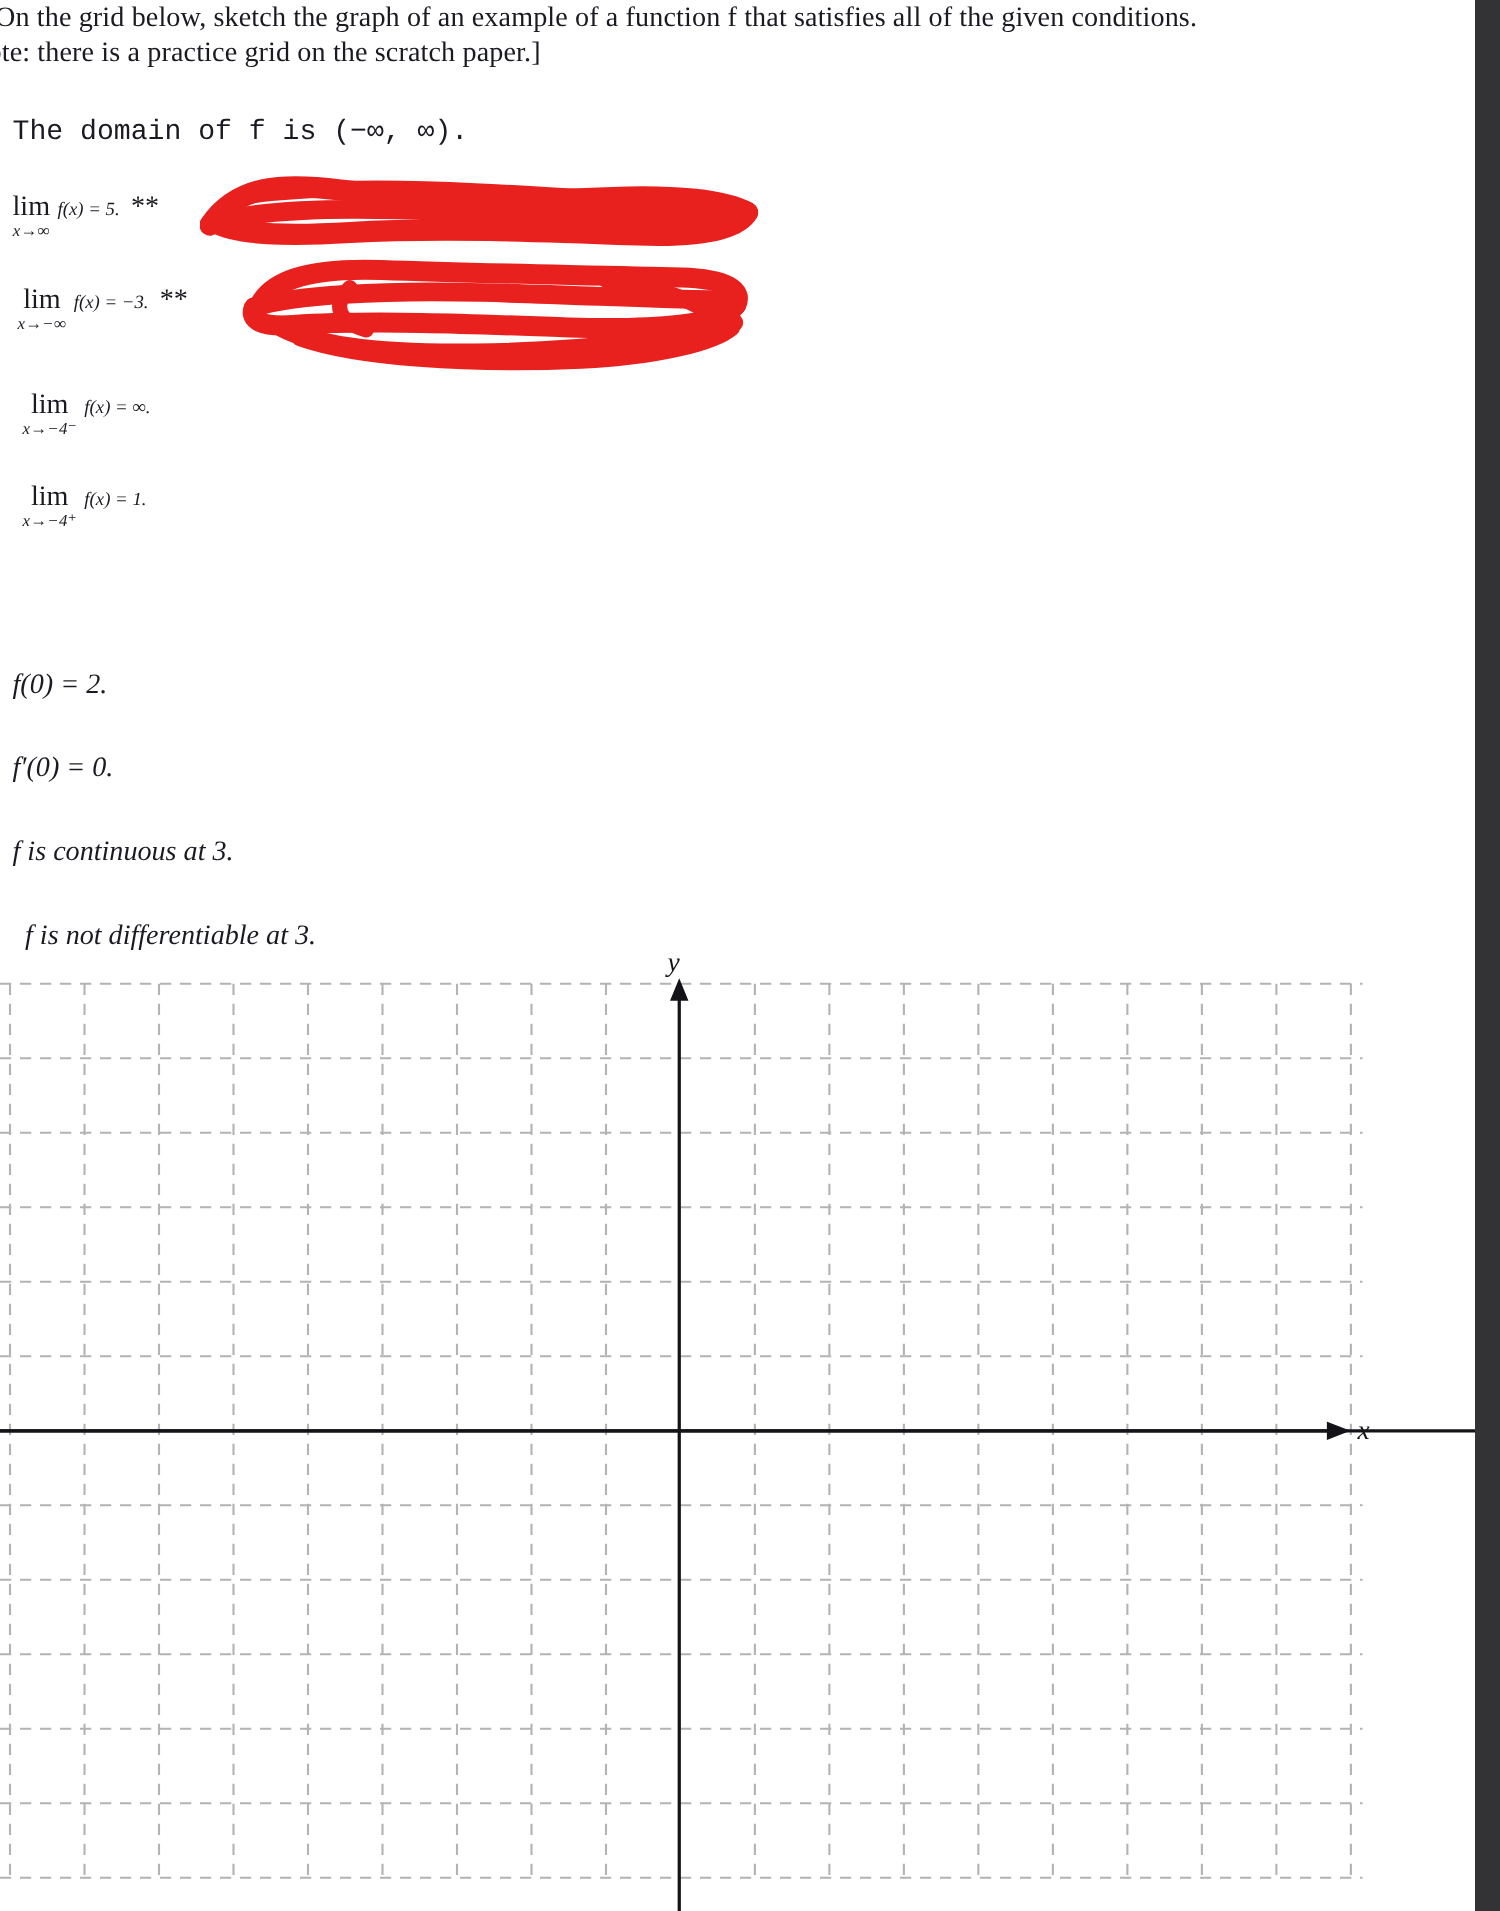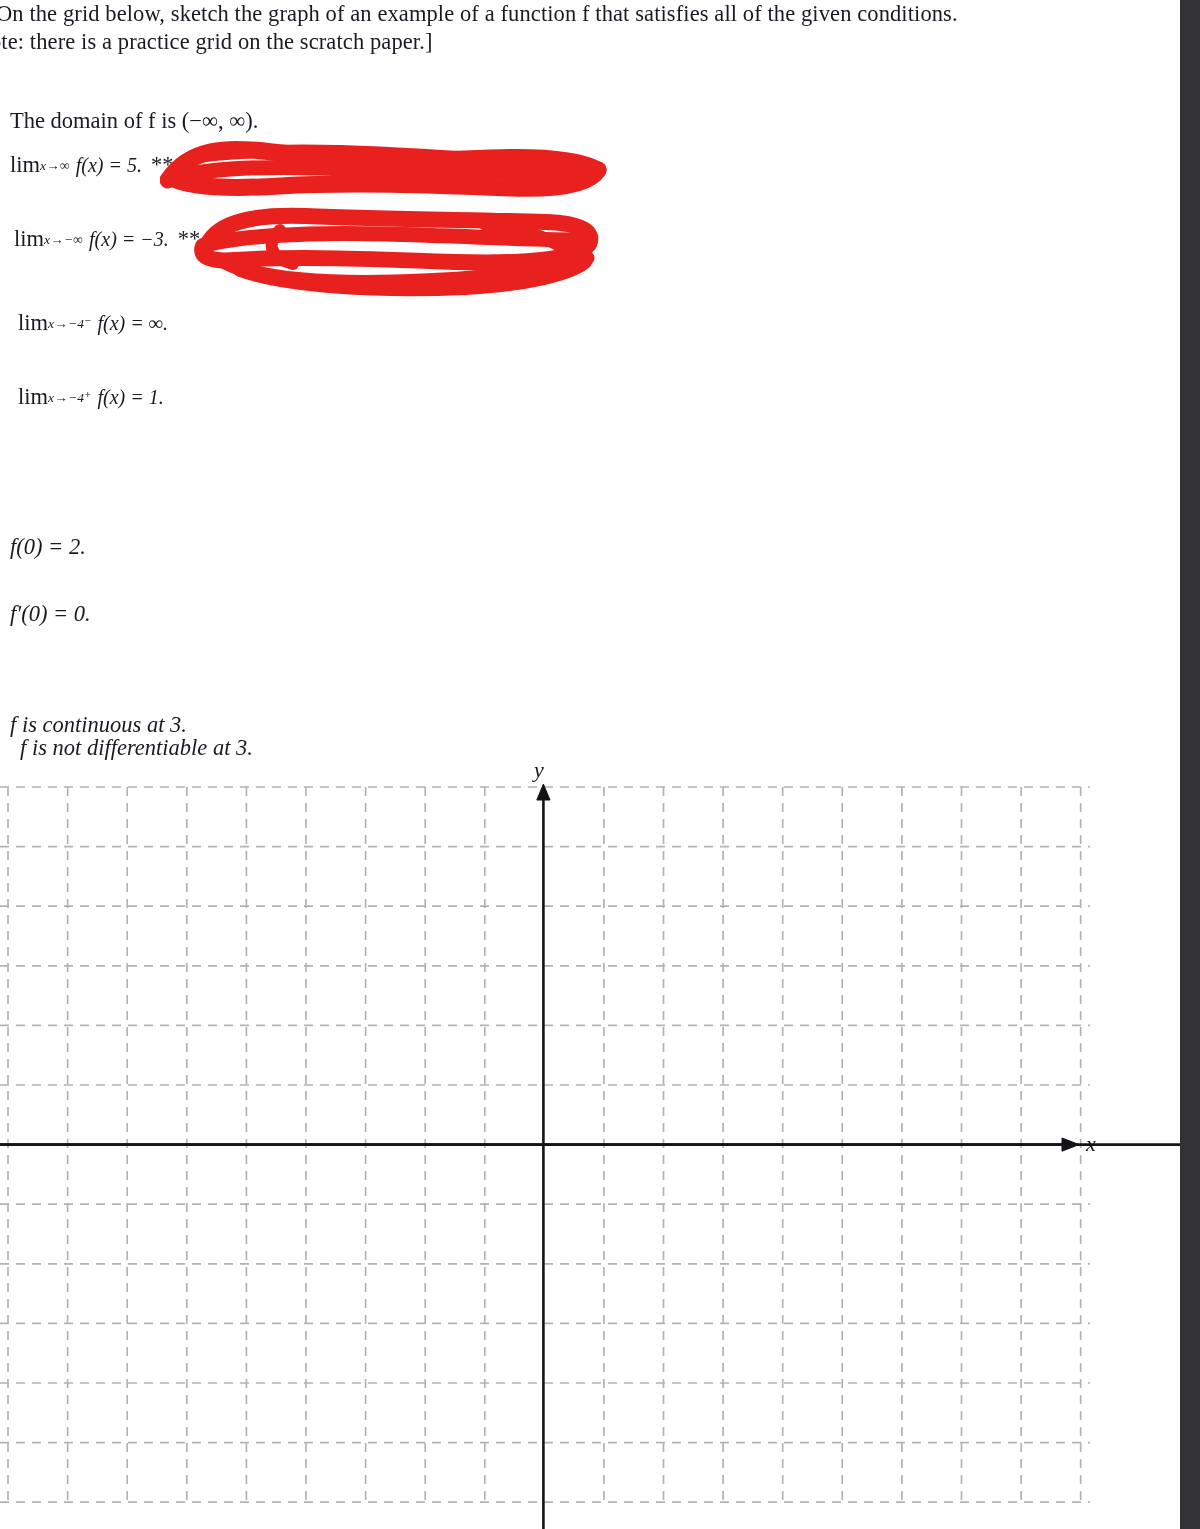--- a/index.html
+++ b/index.html
@@ -58,35 +58,35 @@
   
   .limrow {
     position: absolute;
     white-space: nowrap;
     font-size: 22.5px;
     display: flex;
     align-items: baseline;
   }
   .limop {
     display: inline-flex;
-    flex-direction: row;
+    flex-direction: column;
     align-items: center;
     vertical-align: baseline;
     line-height: 1;
     margin-right: 6px;
     position: relative;
     top: 0px;
   }
   .limop .lw { font-size: 22.5px; }
   .limop .sub {
     font-size: 13.5px;
     margin-top: 1px;
     letter-spacing: 0.2px;
   }
-  .limbody { font-size: 20px; }
+  .limbody { font-size: 15px; }
   .itl { font-style: italic; }
   .hintmark {
     font-family: "Liberation Serif", serif;
     font-size: 22.5px;
     margin-left: 9px;
     color: #1a1a22;
   }
 
   
   .scribble {
@@ -115,21 +115,21 @@
   #label-x { left: 1086px; top: 1131px; }
 </style>
 </head>
 <body>
 
 <div id="page-sheet">
 
   <div class="stmt" id="stmt-line1">On the grid below, sketch the graph of an example of a function f that satisfies all of the given conditions.</div>
   <div class="stmt" id="stmt-line2">ote: there is a practice grid on the scratch paper.]</div>
 
-  <div class="cond" style="top:108px;">The domain of f is (−∞, ∞).</div>
+  <div class="cond" style="top:92px;font-family:Liberation Mono, monospace;">The domain of f is (−∞, ∞).</div>
 
   <div class="limrow" style="left:10px; top:152px;">
     <span class="limop">
       <span class="lw">lim</span>
       <span class="sub itl">x→∞</span>
     </span>
     <span class="limbody itl">f(x) = 5.</span>
     <span class="hintmark">**</span>
   </div>
 
@@ -153,21 +153,21 @@
   <div class="limrow" style="left:18px; top:386px;">
     <span class="limop">
       <span class="lw">lim</span>
       <span class="sub itl">x→−4⁺</span>
     </span>
     <span class="limbody itl">f(x) = 1.</span>
   </div>
 
   <div class="cond itl" style="top:534px;">f(0) = 2.</div>
   <div class="cond itl" style="top:601px;">f′(0) = 0.</div>
-  <div class="cond itl" style="top:668px;margin-top:44px;">f is continuous at 3.</div>
+  <div class="cond itl" style="top:668px;">f is continuous at 3.</div>
   <div class="cond itl" style="top:735px;margin-left:10px;">f is not differentiable at 3.</div>
 
   <svg class="scribble" id="scribble-top" style="left:160px; top:140px;" width="450" height="70" viewBox="0 0 450 70">
     <g fill="none" stroke="#e8211e" stroke-linecap="round" stroke-linejoin="round">
       <path d="M8,40 C30,8 66,6 112,12 C180,20 250,22 330,18 C380,16 420,20 438,30" stroke-width="17"></path>
       <path d="M438,30 C430,44 400,50 350,48 C270,45 190,42 120,46 C70,49 30,48 12,38" stroke-width="17"></path>
       <path d="M12,38 C40,30 90,26 160,28 C240,31 330,34 420,32" stroke-width="15"></path>
       <path d="M30,18 C70,11 140,9 220,13 C300,17 370,22 432,26" stroke-width="13"></path>
     </g>
   </svg>

